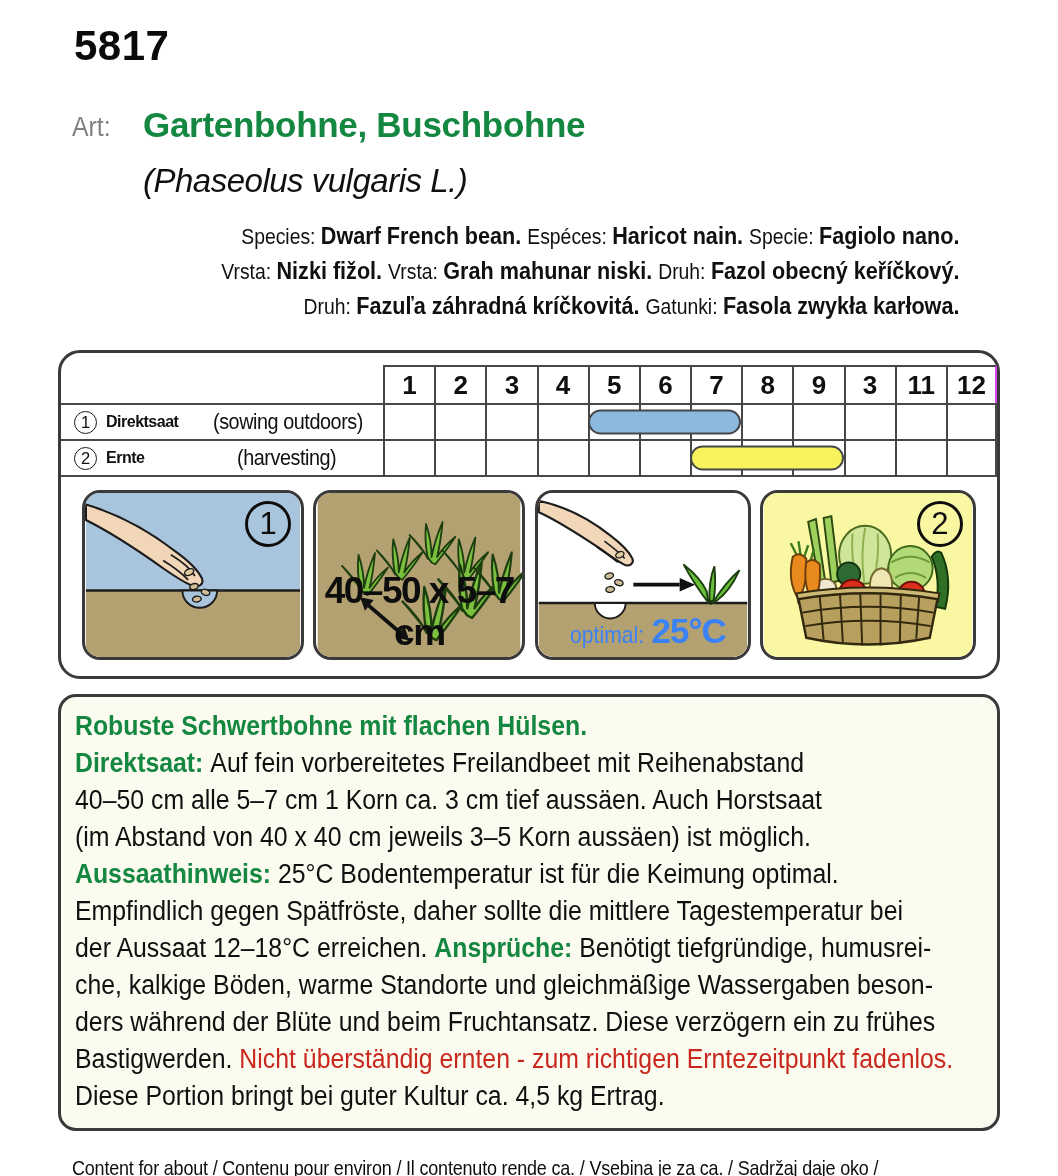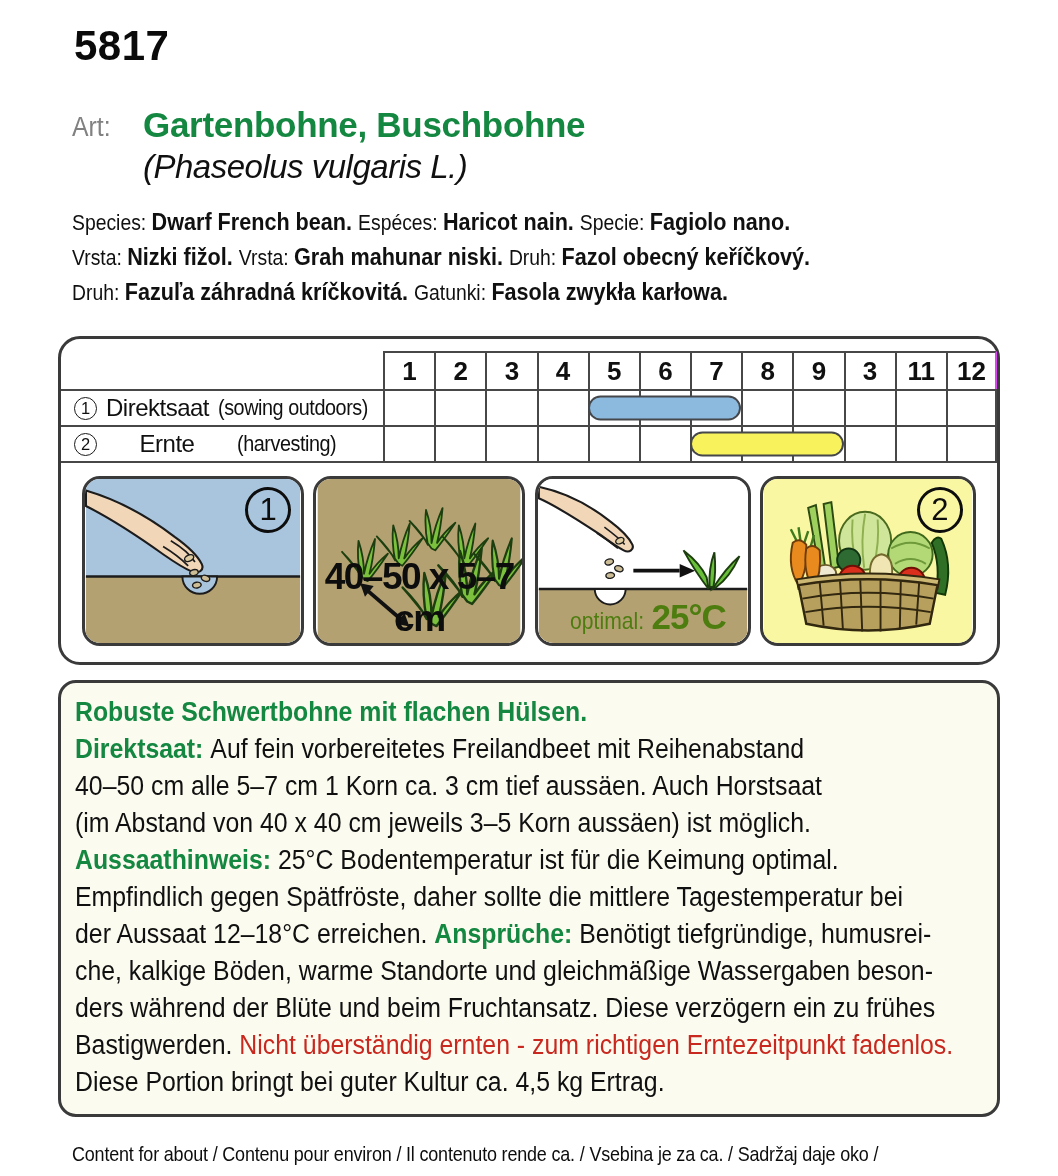--- a/index.html
+++ b/index.html
@@ -7,23 +7,23 @@
     width:1058px;height:1176px;background:#ffffff;overflow:hidden;
     font-family:"Liberation Sans","DejaVu Sans",sans-serif;color:#101010;
     position:relative;
   }
   .code{margin:22px 0 0 74px;font-size:42px;font-weight:bold;letter-spacing:0.5px;color:#0a0a0a;}
   
   .hdr{display:flex;margin:36px 0 0 72px;gap:13px;}
   .art{color:#818181;font-size:27px;padding-top:6px;width:58px;flex:0 0 auto;
        transform:scaleX(0.92);transform-origin:0 50%;}
   .t1{color:#148741;font-weight:bold;font-size:35px;letter-spacing:-0.3px;line-height:38px;}
-  .t2{font-style:italic;font-size:33px;letter-spacing:-0.5px;margin-top:5px;line-height:36px;}
-  
-  .species{margin:20px 0 0 72px;}
+  .t2{font-style:italic;font-size:33px;letter-spacing:-0.5px;margin-top:19px;line-height:36px;}
+  
+  .species{margin:20px 0 0 72px;text-align:right;}
   .sline{font-size:24px;line-height:33px;white-space:nowrap;
          transform:scaleX(0.9);transform-origin:0 50%;}
   .slabel{font-size:21.5px;}
   .sval{font-weight:bold;}
   
   .cal-box{margin:26px 0 0 58px;width:942px;box-sizing:border-box;
            border:3px solid #3a3a3a;border-radius:22px;padding:12px 0 16px 0;background:#fff;}
   .cal-row{display:grid;grid-template-columns:322px repeat(12,1fr);position:relative;}
   .cal-row.header{height:38px;}
   .cal-row.data{height:34px;border-top:2px solid #474747;}
@@ -31,39 +31,39 @@
   .hcell{border-left:2px solid #474747;border-top:2px solid #474747;
          display:flex;align-items:center;justify-content:center;
          font-weight:bold;font-size:26px;}
   .hcell.endr{border-right:2px solid #d946ef;}
   .mcell{border-left:2px solid #474747;}
   .mcell.endr{border-right:2px solid #474747;}
   .rlabel{display:flex;align-items:center;gap:9px;padding-left:13px;overflow:visible;}
   .circ{width:23px;height:23px;border:1.7px solid #1a1a1a;border-radius:50%;
         display:flex;align-items:center;justify-content:center;
         font-size:16.5px;flex:0 0 auto;box-sizing:border-box;background:#fff;}
-  .rname{font-weight:normal;font-size:24px;width:122px;letter-spacing:-0.5px;white-space:nowrap;text-align:center;}
+  .rname{font-weight:bold;font-size:16px;width:122px;letter-spacing:-0.5px;white-space:nowrap;}
   .rsub{font-size:22.5px;display:inline-block;transform:scaleX(0.88);
         transform-origin:0 50%;letter-spacing:-0.5px;white-space:nowrap;}
   .bar-strip{position:absolute;left:322px;top:0;bottom:0;width:calc(100% - 322px);}
   .bar{position:absolute;top:50%;transform:translateY(-50%);height:25px;
        border:2.5px solid #45474a;border-radius:14px;box-sizing:border-box;}
   
   .panels{display:flex;justify-content:space-between;padding:13px 21px 0 21px;}
   .panel{position:relative;height:170px;border:3px solid #3a3a3a;border-radius:18px;
          overflow:hidden;box-sizing:border-box;flex:0 0 auto;}
   .panel svg{position:absolute;left:0;top:0;}
   .p1{width:222px;} .p2{width:212px;} .p3{width:216px;} .p4{width:216px;}
   .badge{position:absolute;top:8px;right:10px;width:46px;height:46px;
          border:3px solid #0d0d0d;border-radius:50%;box-sizing:border-box;
          display:flex;align-items:center;justify-content:center;font-size:31px;color:#0d0d0d;}
   .p2cap{position:absolute;bottom:3px;left:0;right:0;text-align:center;
          font-weight:bold;font-size:37px;letter-spacing:-1.5px;color:#0d0d0d;}
   .p3cap{position:absolute;bottom:6px;left:0;right:0;display:flex;
-         justify-content:center;align-items:baseline;gap:8px;color:#4d7c0f;}
+         justify-content:center;align-items:baseline;gap:8px;color:#3b82f6;}
   .p3cap .lab{font-size:24px;display:inline-block;transform:scaleX(0.88);transform-origin:100% 50%;}
   .p3cap .val{font-weight:bold;font-size:35px;letter-spacing:-1px;}
   
   .desc{margin:15px 0 0 58px;width:942px;box-sizing:border-box;
         border:3px solid #3a3a3a;border-radius:18px;background:#fcfbf0;
         padding:11px 8px 13px 14px;}
   .dline{font-size:27px;line-height:37px;white-space:nowrap;
          transform:scaleX(0.92);transform-origin:0 50%;}
   .seg-g{color:#148741;font-weight:bold;}
   .seg-r{color:#c8281e;}

